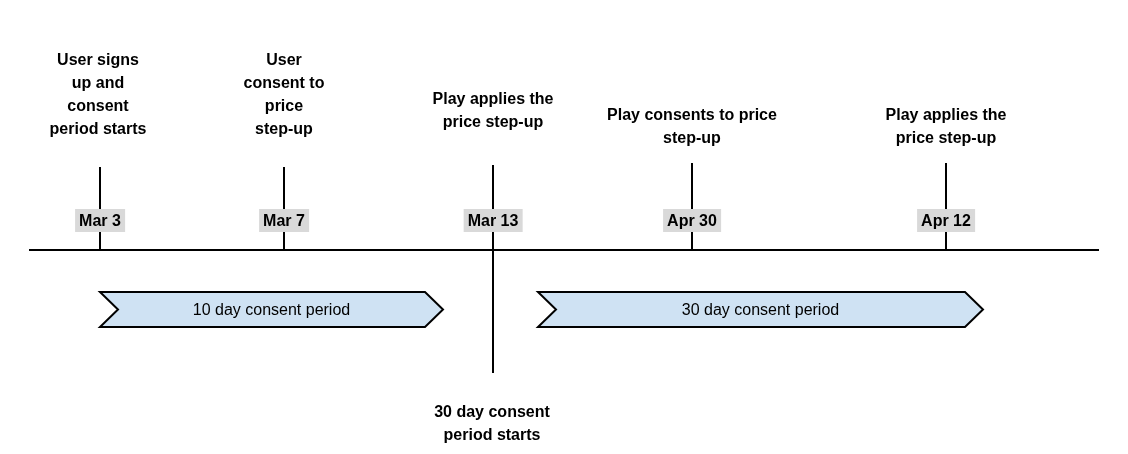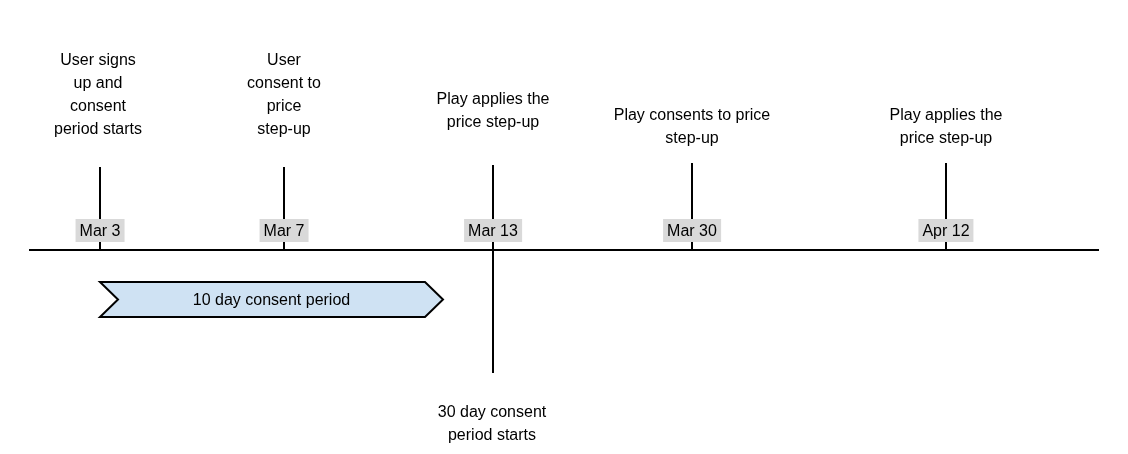--- a/index.html
+++ b/index.html
@@ -35,35 +35,37 @@
     position:absolute;
     width:2px;
     background:var(--line);
   }
   .note{
     position:absolute;
     transform:translateX(-50%);
     text-align:center;
     white-space:pre-line;
     color:var(--text);
+    font-weight:bold;
   }
   .date{
     position:absolute;
-    top:219px;
+    top:209px;
     transform:translateX(-50%);
     background:var(--date-bg);
     height:23px;
     line-height:23px;
     padding:0 4px;
     white-space:nowrap;
     color:var(--text);
+    font-weight:bold;
   }
   .period{
     position:absolute;
-    top:282px;
+    top:292px;
     height:35px;
     display:flex;
     align-items:center;
     justify-content:center;
   }
   .period-shape{
     position:absolute;
     left:0; top:0;
     overflow:visible;
   }
@@ -104,28 +106,34 @@
 price step-up</div>
   <div class="tick" style="left:492px; top:165px; height:85px;"></div>
   <div class="tick" style="left:492px; top:251px; height:122px;"></div>
   <div class="date" style="left:493px;">Mar 13</div>
   <div class="note" style="left:492px; top:379px;margin-top:21px;">30 day consent
 period starts</div>
 
   <div class="note" style="left:692px; top:103px;">Play consents to price
 step-up</div>
   <div class="tick" style="left:691px; top:163px; height:87px;"></div>
-  <div class="date" style="left:692px;">Mar 30</div>
+  <div class="date" style="left:692px;">Apr 30</div>
 
   <div class="note" style="left:946px; top:103px;">Play applies the
 price step-up</div>
   <div class="tick" style="left:945px; top:163px; height:87px;"></div>
   <div class="date" style="left:946px;">Apr 12</div>
 
   <div class="period" style="left:100px; width:343px;">
     <svg class="period-shape" width="343" height="35" viewBox="0 0 343 35" preserveAspectRatio="none">
       <polygon points="0,0 325,0 343,17.5 325,35 0,35 18,17.5"></polygon>
     </svg>
     <div class="period-label">10 day consent period</div>
   </div>
 
+  <div class="period" style="left:538px; width:445px;">
+    <svg class="period-shape" width="445" height="35" viewBox="0 0 445 35" preserveAspectRatio="none">
+      <polygon points="0,0 427,0 445,17.5 427,35 0,35 18,17.5"></polygon>
+    </svg>
+    <div class="period-label">30 day consent period</div>
+  </div>
 
 </div>
 
 </body></html>

